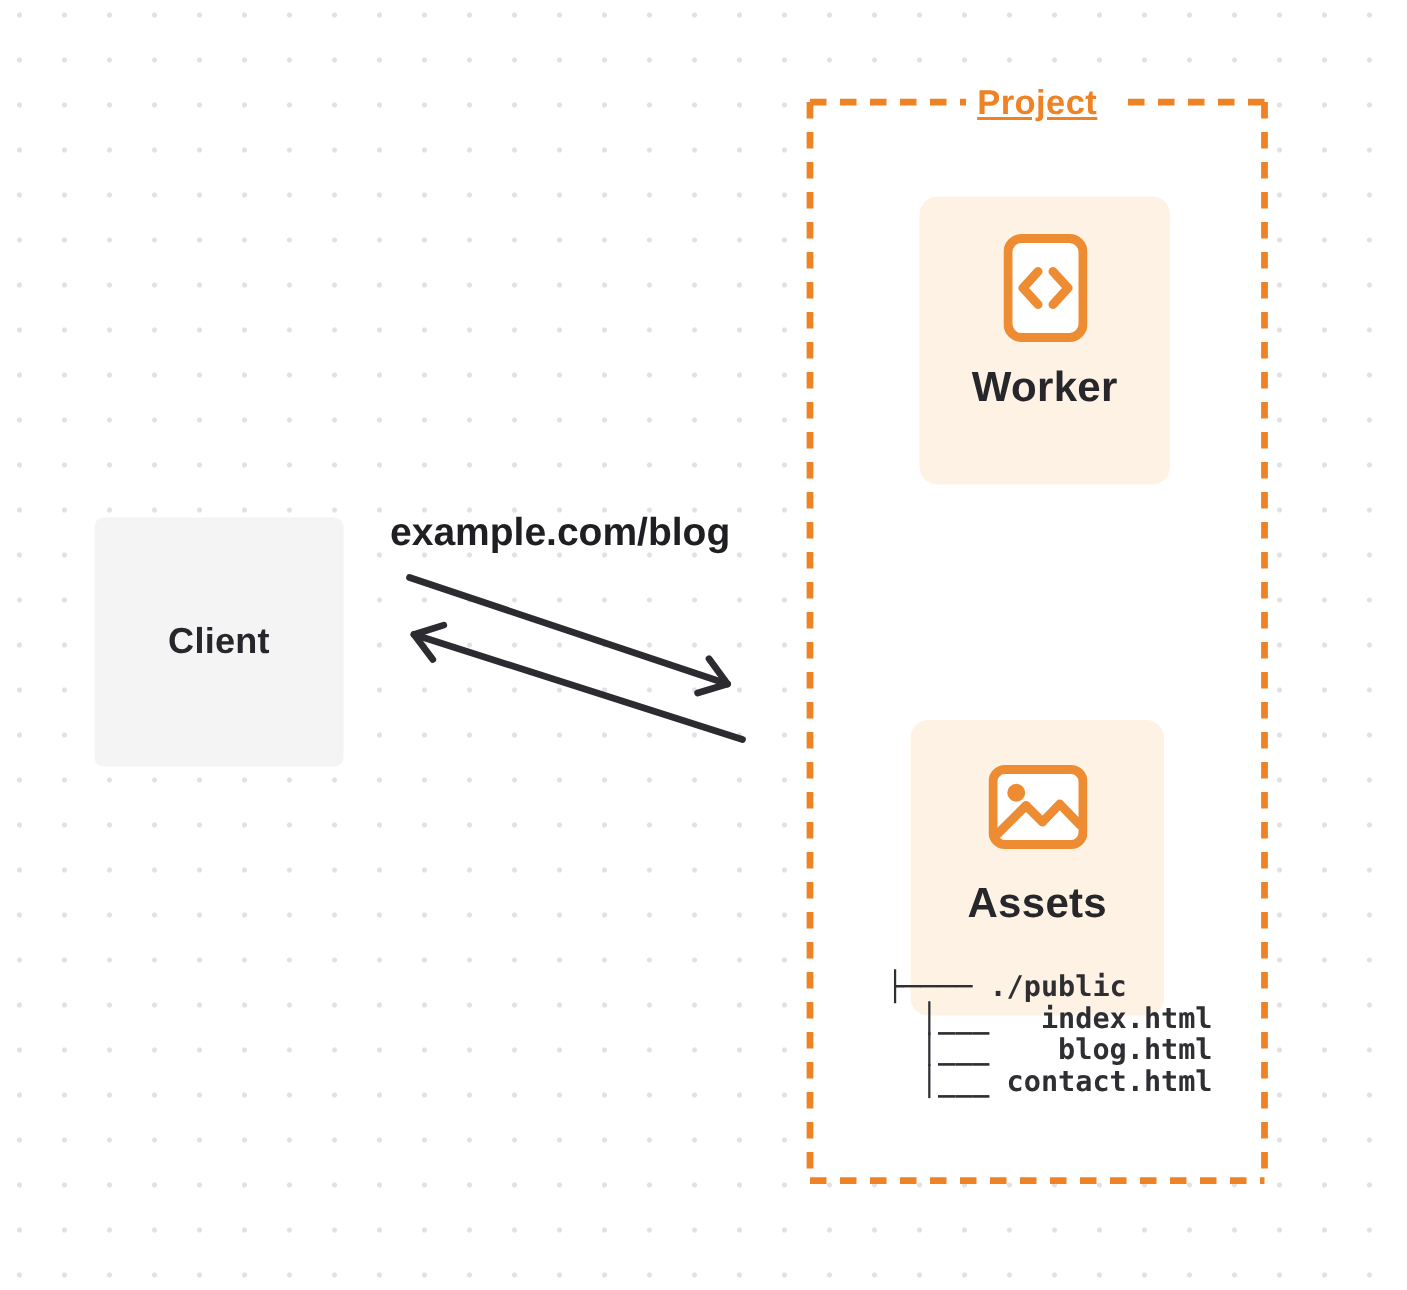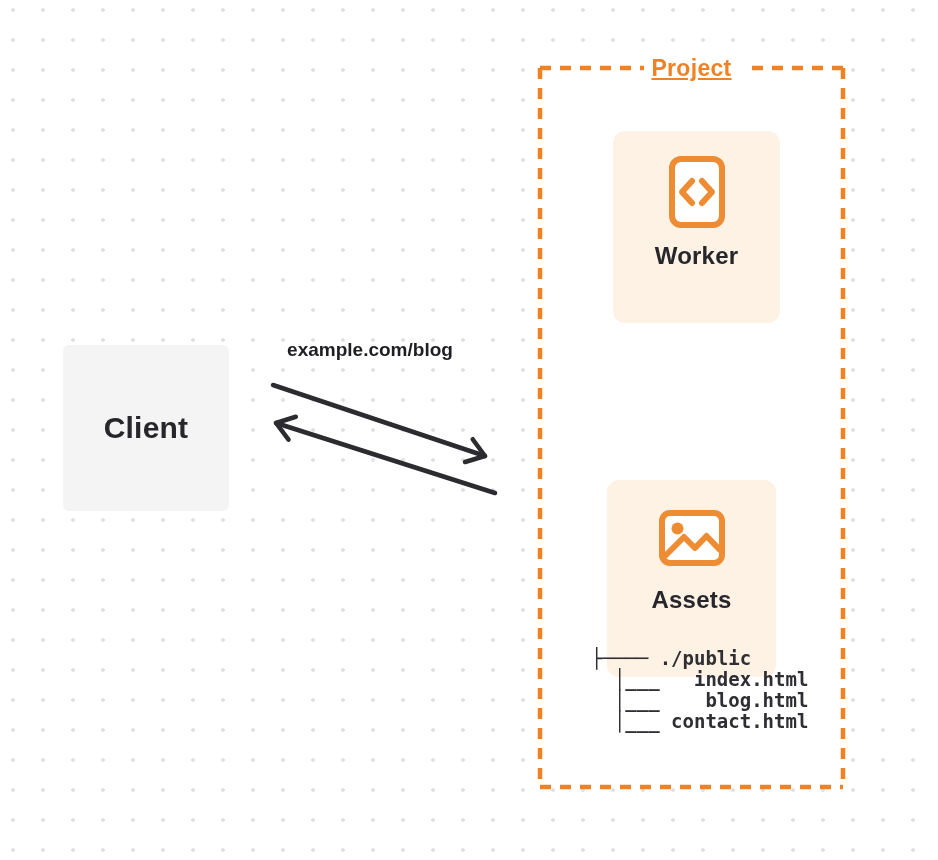--- a/index.html
+++ b/index.html
@@ -23,45 +23,45 @@
   }
   .client-box {
     position: absolute;
     left: 63px; top: 345px;
     width: 166px; height: 166px;
     background: #F4F4F5;
     border-radius: 6px;
     display: flex; align-items: center; justify-content: center;
   }
   .client-box .label {
-    font-size: 30px; font-weight: bold; color: #26262B; letter-spacing: 0.2px;
+    font-size: 24px; font-weight: bold; color: #26262B; letter-spacing: 0.2px;
   }
   .url-label {
     position: absolute;
     left: 260px; top: 339px; width: 220px;
     text-align: center;
-    font-size: 19px; font-weight: bold; color: #1F1F23;
+    font-size: 26px; font-weight: bold; color: #1F1F23;
   }
   .project-label {
     position: absolute;
     left: 540px; top: 55px; width: 303px;
     text-align: center;
     font-size: 23px; font-weight: bold;
     color: #EE8224; letter-spacing: 0.3px; text-decoration: underline;
   }
   .card {
     position: absolute;
     background: #FDF2E4;
     border-radius: 12px;
     display: flex; flex-direction: column; align-items: center;
   }
   .card.worker { left: 613px; top: 131px; width: 167px; height: 167px; padding-top: 25px; }
   .card.assets { left: 607px; top: 480px; width: 169px; height: 167px; padding-top: 30px; }
   .card .card-label {
-    font-size: 24px; font-weight: bold; color: #26262B; letter-spacing: 0.2px;
+    font-size: 28px; font-weight: bold; color: #26262B; letter-spacing: 0.2px;
   }
   .card.worker .card-label { margin-top: 14px; }
   .card.assets .card-label { margin-top: 20px; }
   .tree {
     position: absolute;
     left: 591px; top: 648px;
     margin: 0;
     font-family: "DejaVu Sans Mono", monospace;
     font-size: 19px; font-weight: bold;
     line-height: 21px;

